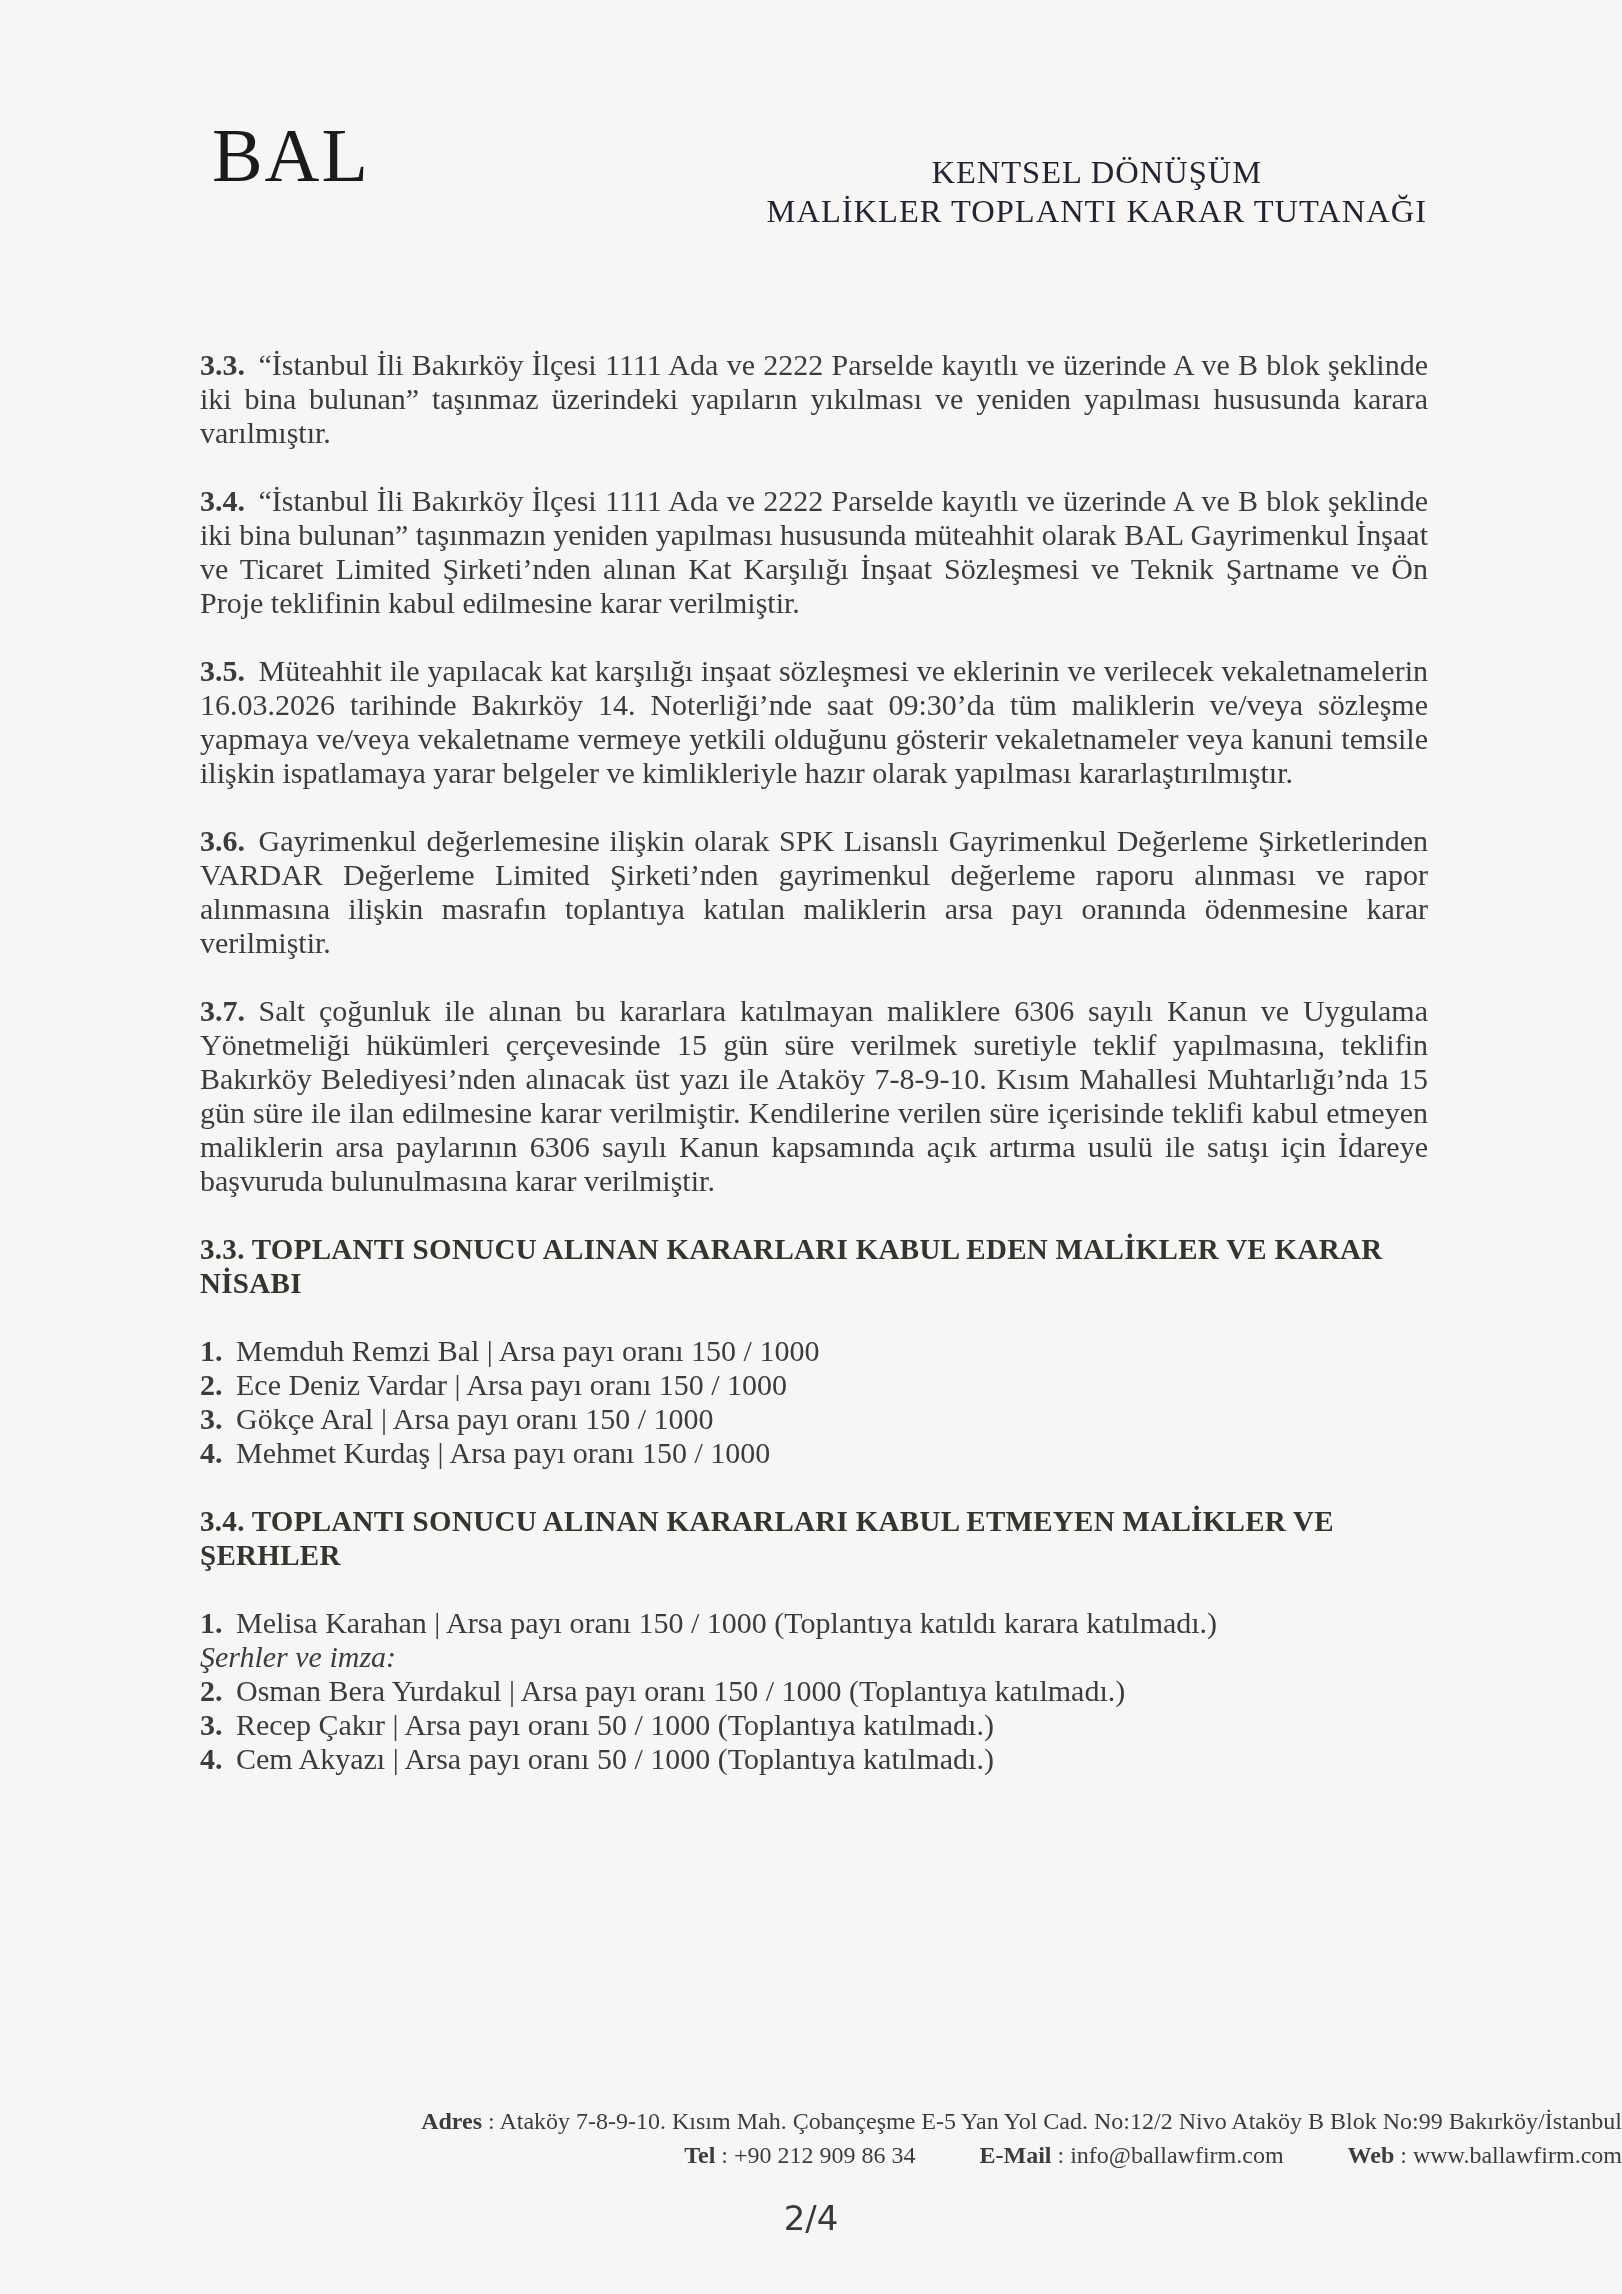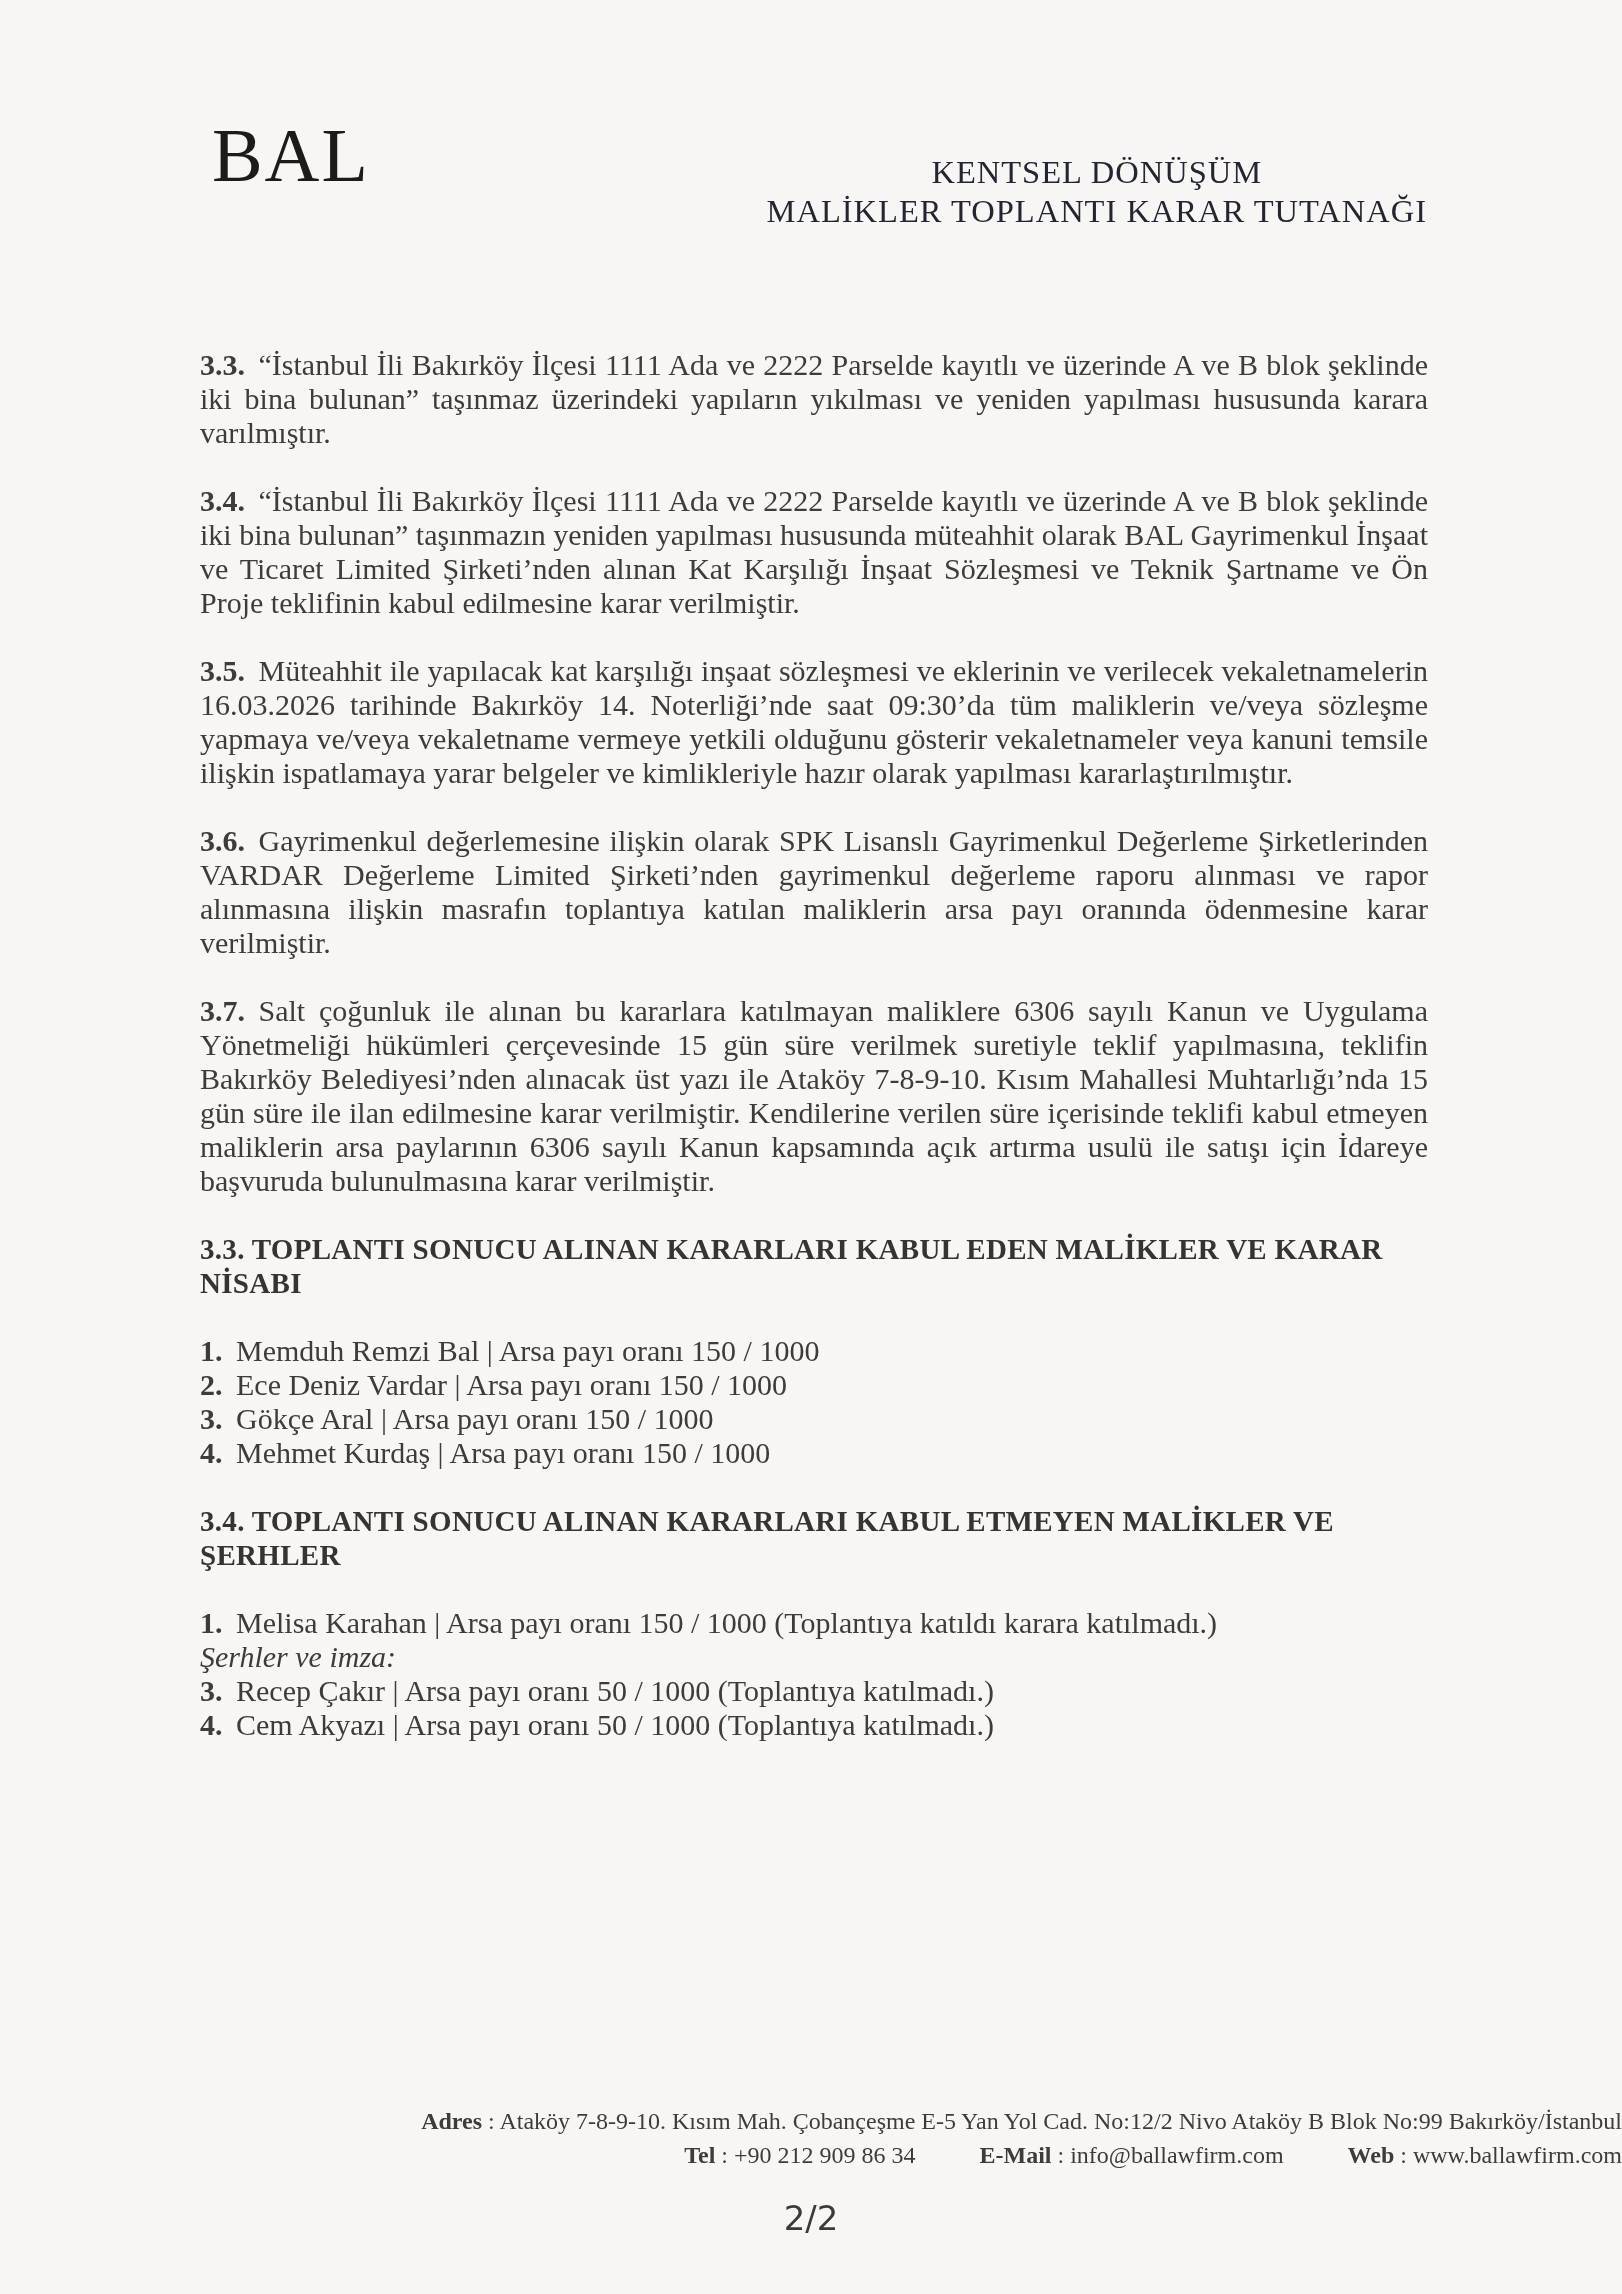--- a/index.html
+++ b/index.html
@@ -98,31 +98,32 @@
       <div class="owner-item"><span class="num">2.</span><span>Ece Deniz Vardar | Arsa payı oranı 150 / 1000</span></div>
       <div class="owner-item"><span class="num">3.</span><span>Gökçe Aral | Arsa payı oranı 150 / 1000</span></div>
       <div class="owner-item"><span class="num">4.</span><span>Mehmet Kurdaş | Arsa payı oranı 150 / 1000</span></div>
     </div>
 
     <div class="section-heading second">3.4. TOPLANTI SONUCU ALINAN KARARLARI KABUL ETMEYEN MALİKLER VE ŞERHLER</div>
 
     <div class="owner-list">
       <div class="owner-item"><span class="num">1.</span><span>Melisa Karahan | Arsa payı oranı 150 / 1000 (Toplantıya katıldı karara katılmadı.)</span></div>
       <div class="serh-label">Şerhler ve imza:</div>
+      <div class="owner-item"><span class="num">2.</span><span>Osman Bera Yurdakul | Arsa payı oranı 150 / 1000 (Toplantıya katılmadı.)</span></div>
       <div class="owner-item"><span class="num">3.</span><span>Recep Çakır | Arsa payı oranı 50 / 1000 (Toplantıya katılmadı.)</span></div>
       <div class="owner-item"><span class="num">4.</span><span>Cem Akyazı | Arsa payı oranı 50 / 1000 (Toplantıya katılmadı.)</span></div>
     </div>
 
   </div>
 
   <div class="footer">
     <div class="address-line"><span class="lbl">Adres</span><span> : </span><span>Ataköy 7-8-9-10. Kısım Mah. Çobançeşme E-5 Yan Yol Cad. No:12/2 Nivo Ataköy B Blok No:99 Bakırköy/İstanbul</span></div>
     <div class="contact-line">
       <span class="contact-group"><span class="lbl">Tel</span><span> : </span><span>+90 212 909 86 34</span></span>
       <span class="contact-group"><span class="lbl">E-Mail</span><span> : </span><span>info@ballawfirm.com</span></span>
       <span class="contact-group"><span class="lbl">Web</span><span> : </span><span>www.ballawfirm.com</span></span>
     </div>
   </div>
 
-  <div class="page-number">2/2</div>
+  <div class="page-number">2/4</div>
 
 </div>
 
 
 </body></html>

